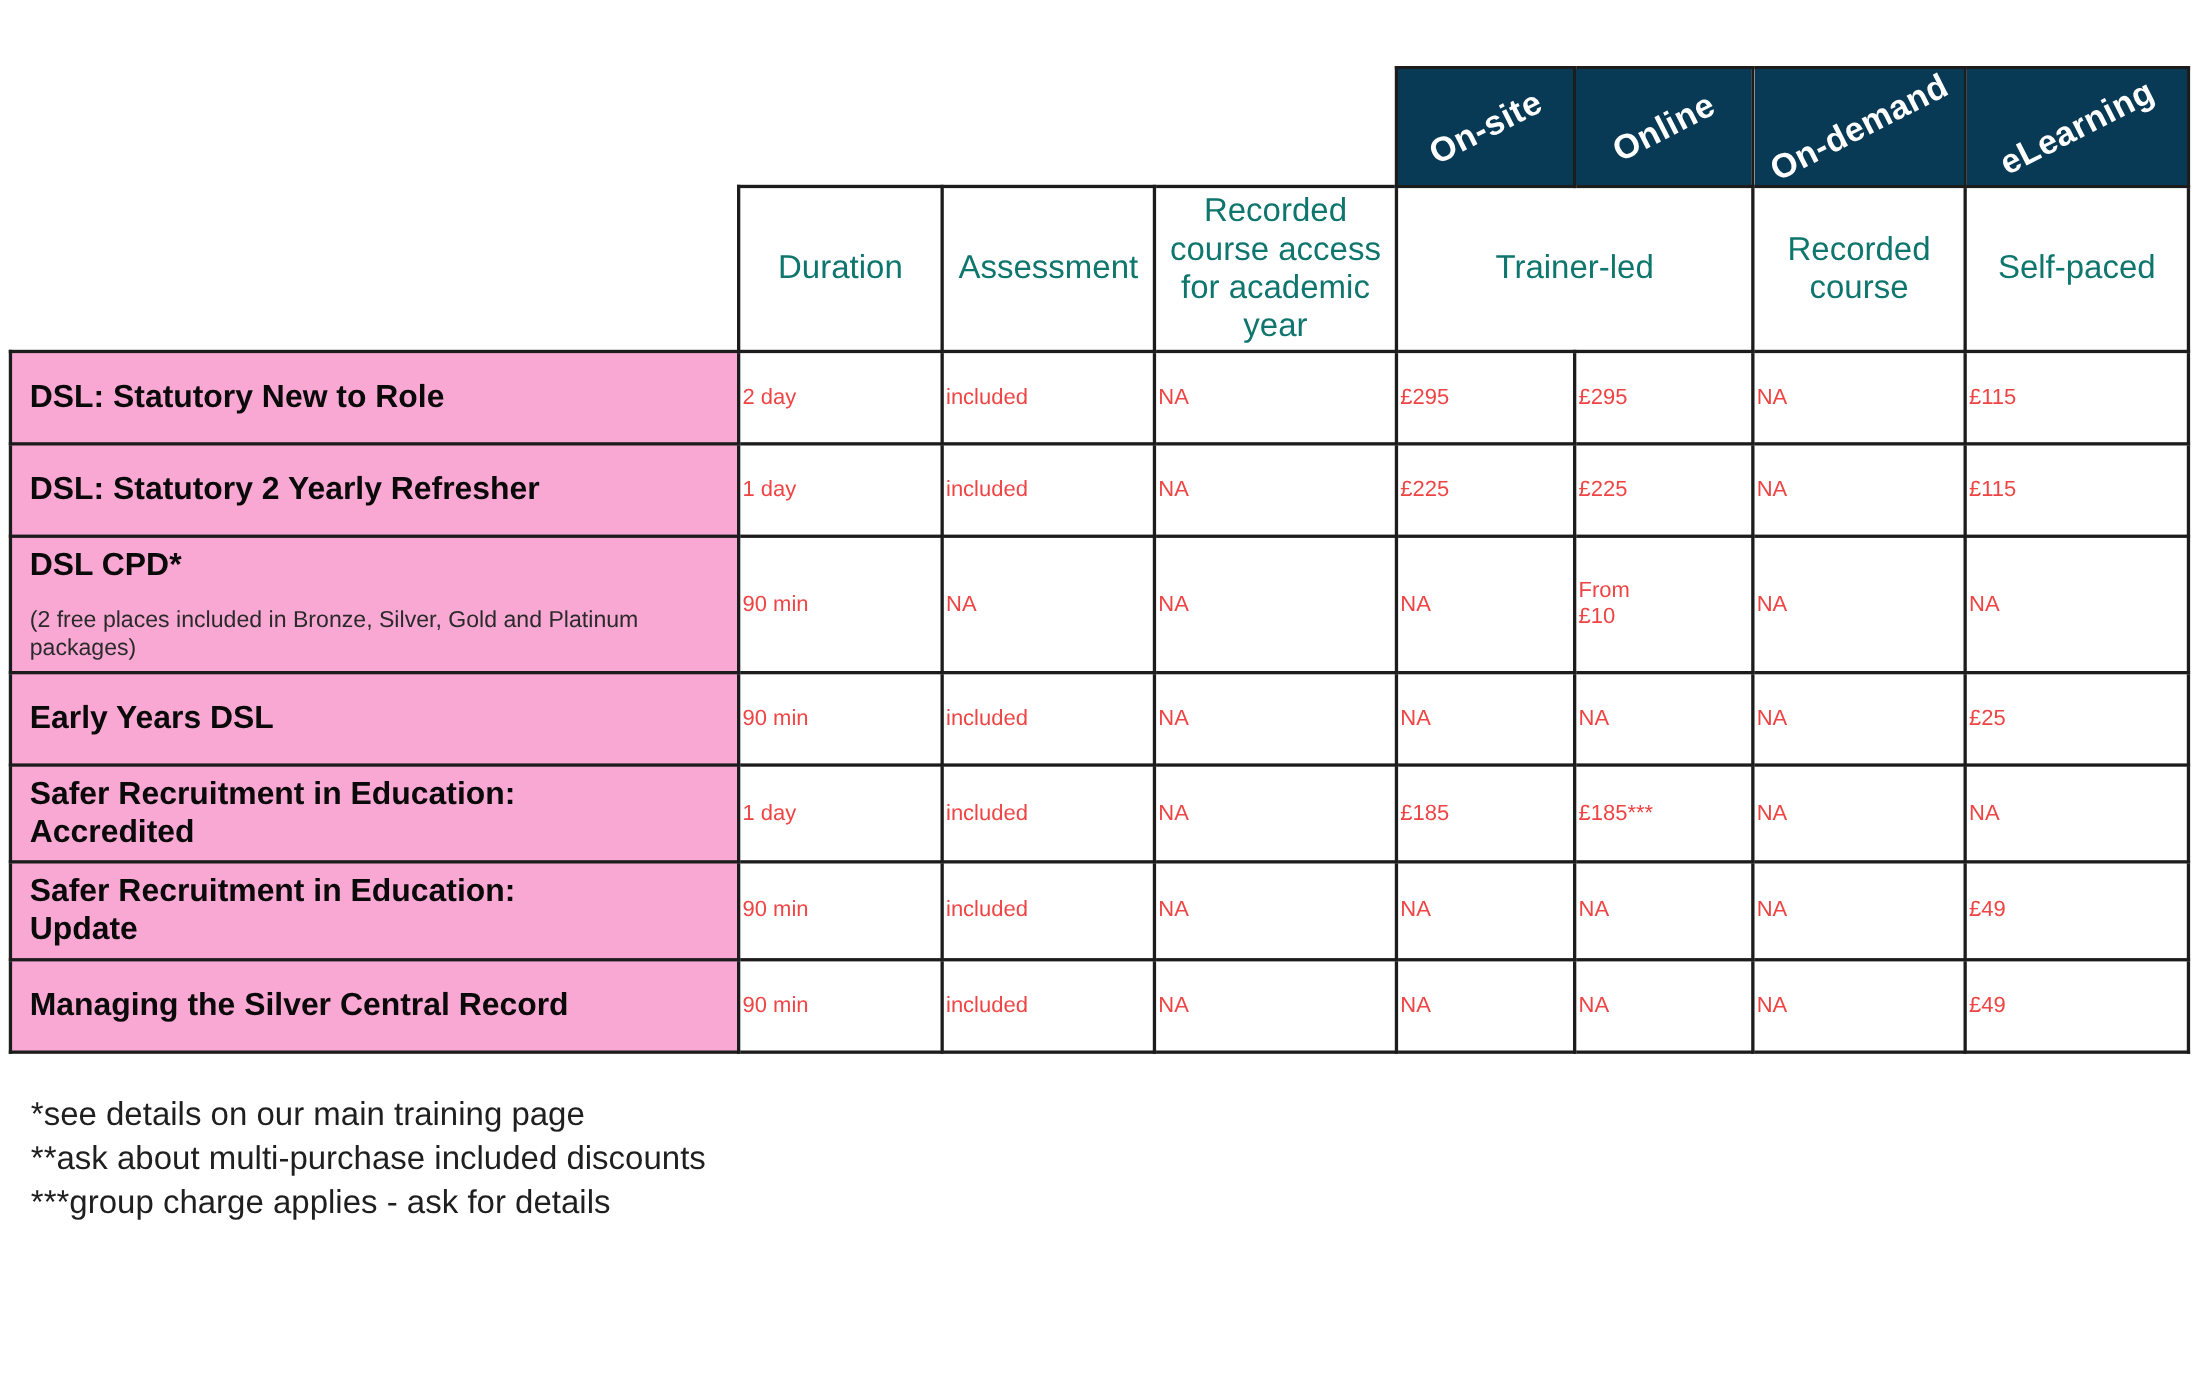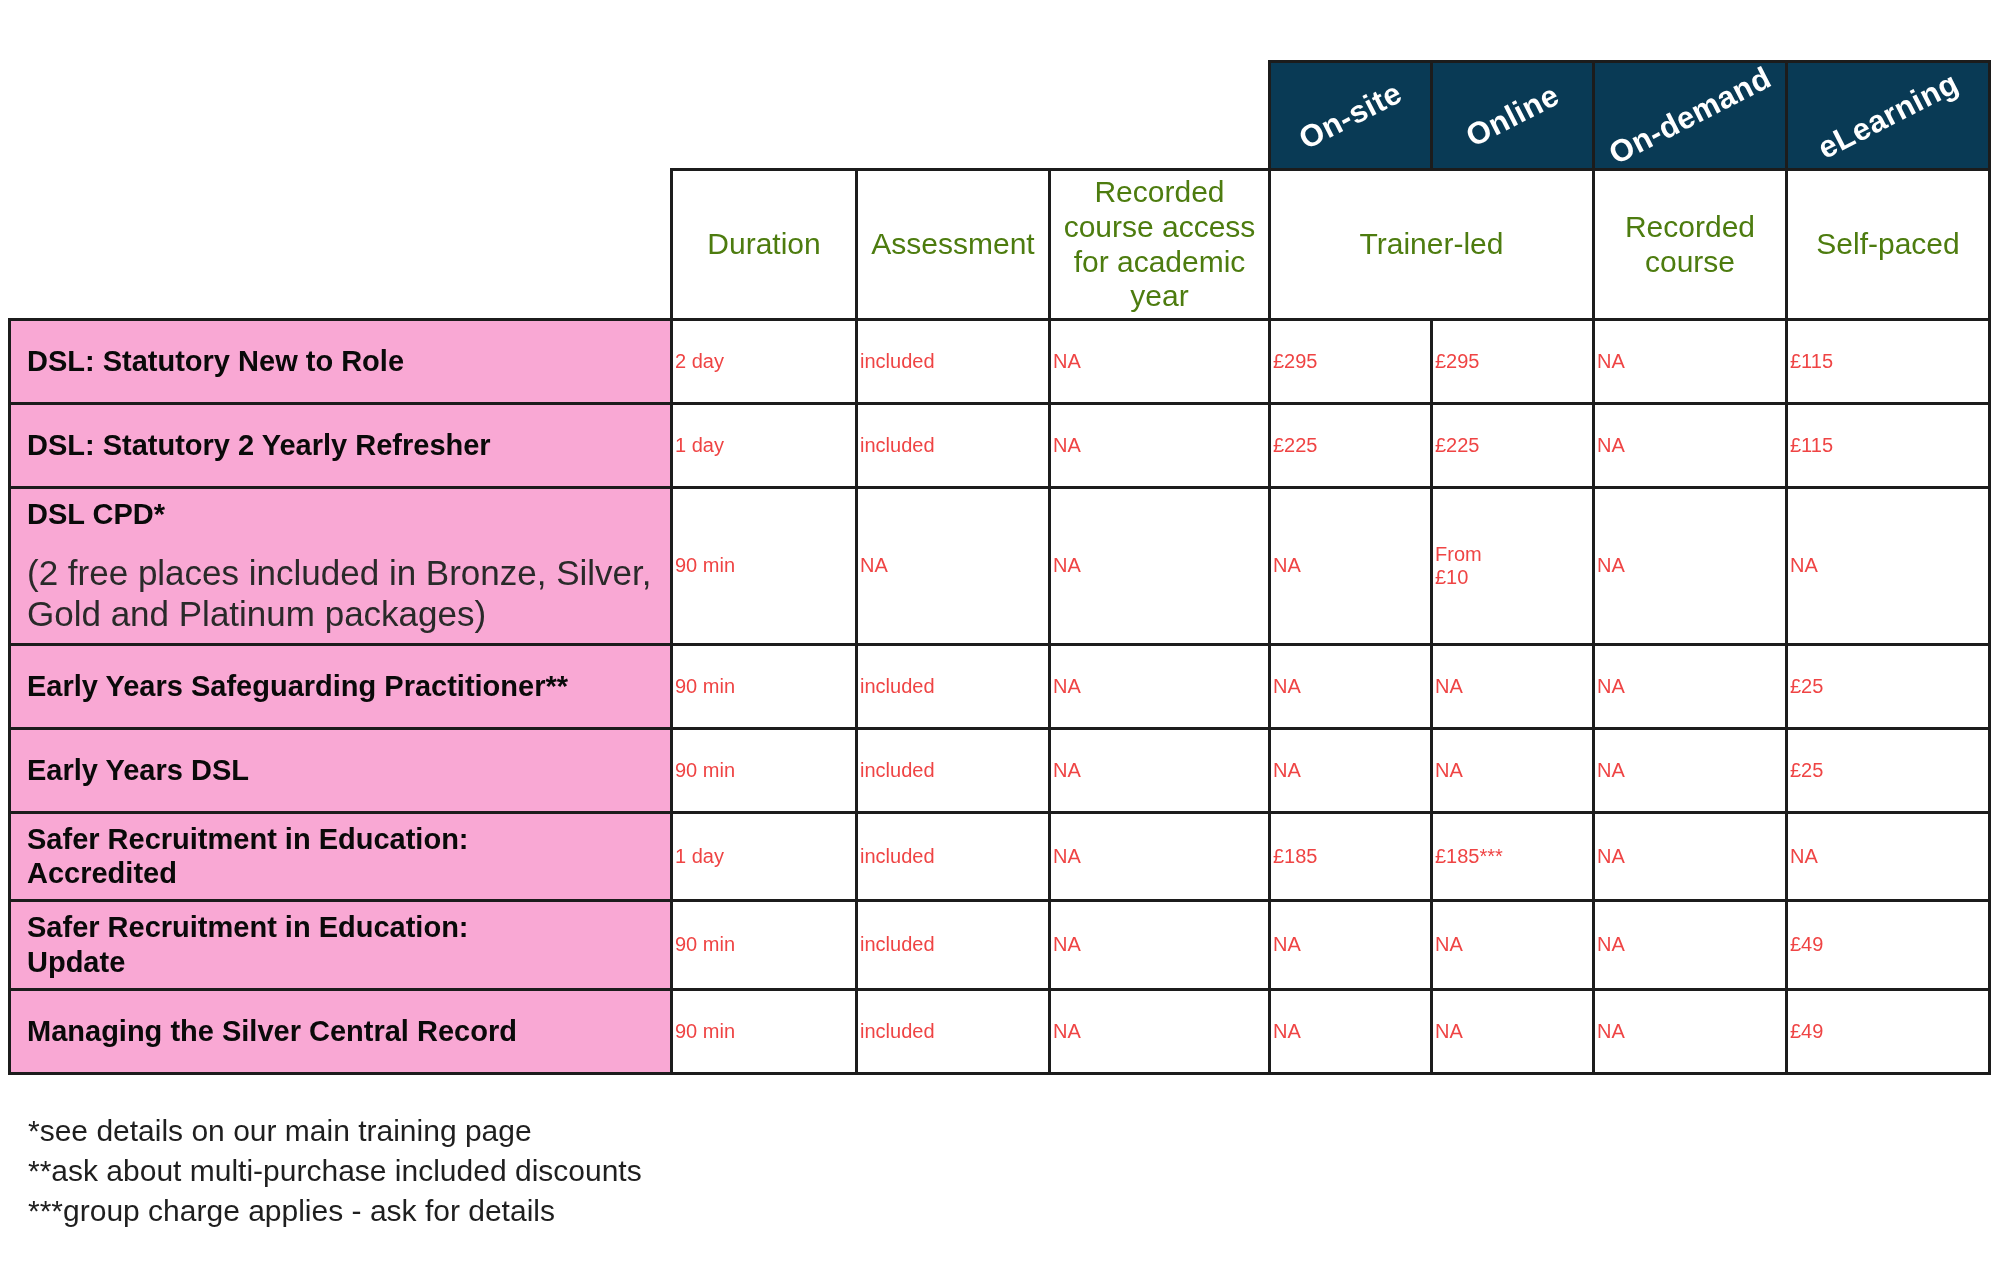--- a/index.html
+++ b/index.html
@@ -34,31 +34,31 @@
   .rot {
     position: absolute; inset: 0;
     display: flex; align-items: center; justify-content: center;
     transform: rotate(-27deg);
     color: #ffffff; font-size: 31px; font-weight: 600;
     letter-spacing: 0.5px; white-space: nowrap;
   }
   td.navy.elearn .rot { font-weight: 800; }
 
   td.sub {
-    text-align: center; font-size: 30px; color: #4d7c0f;
+    text-align: center; font-size: 30px; color: #0f766e;
     line-height: 1.16; padding: 4px 6px;
   }
 
   td.course { padding: 8px 10px 8px 16px; background: #f9a8d4; }
   .course-name {
     font-size: 29px; font-weight: 700; color: #0a0a0a;
     line-height: 1.2; white-space: pre-line;
   }
   .course-note {
-    font-size: 35px; font-weight: 400; color: #2a2a2a;
+    font-size: 21px; font-weight: 400; color: #2a2a2a;
     line-height: 1.18; margin-top: 20px;
   }
   .course-note:empty { display: none; }
 
   td.val {
     text-align: left; font-size: 20px; color: #ef4444;
     white-space: pre-line; line-height: 1.15; padding: 2px;
   }
 
   .footnotes { margin: 36px 17px 0 20px; }
@@ -142,33 +142,20 @@
       <td class="val">NA</td>
       <td class="val">NA</td>
       <td class="val">NA</td>
       <td class="val">From
 £10</td>
       <td class="val">NA</td>
       <td class="val">NA</td>
     </tr>
         <tr class="data-row">
       <td class="course">
-        <div class="course-name">Early Years Safeguarding Practitioner**</div>
-
-      </td>
-      <td class="val">90 min</td>
-      <td class="val">included</td>
-      <td class="val">NA</td>
-      <td class="val">NA</td>
-      <td class="val">NA</td>
-      <td class="val">NA</td>
-      <td class="val">£25</td>
-    </tr>
-        <tr class="data-row">
-      <td class="course">
         <div class="course-name">Early Years DSL</div>
 
       </td>
       <td class="val">90 min</td>
       <td class="val">included</td>
       <td class="val">NA</td>
       <td class="val">NA</td>
       <td class="val">NA</td>
       <td class="val">NA</td>
       <td class="val">£25</td>

